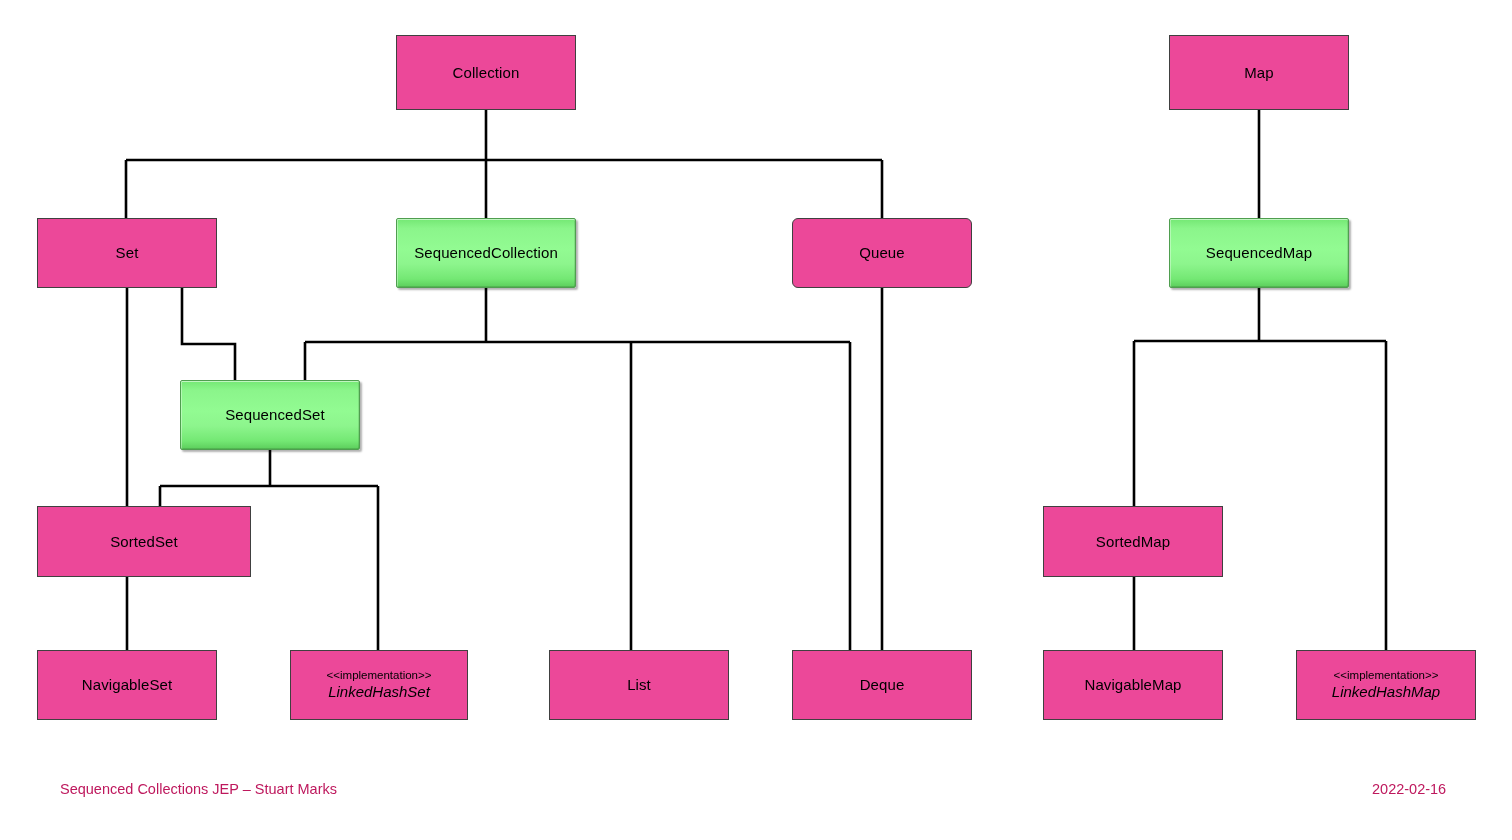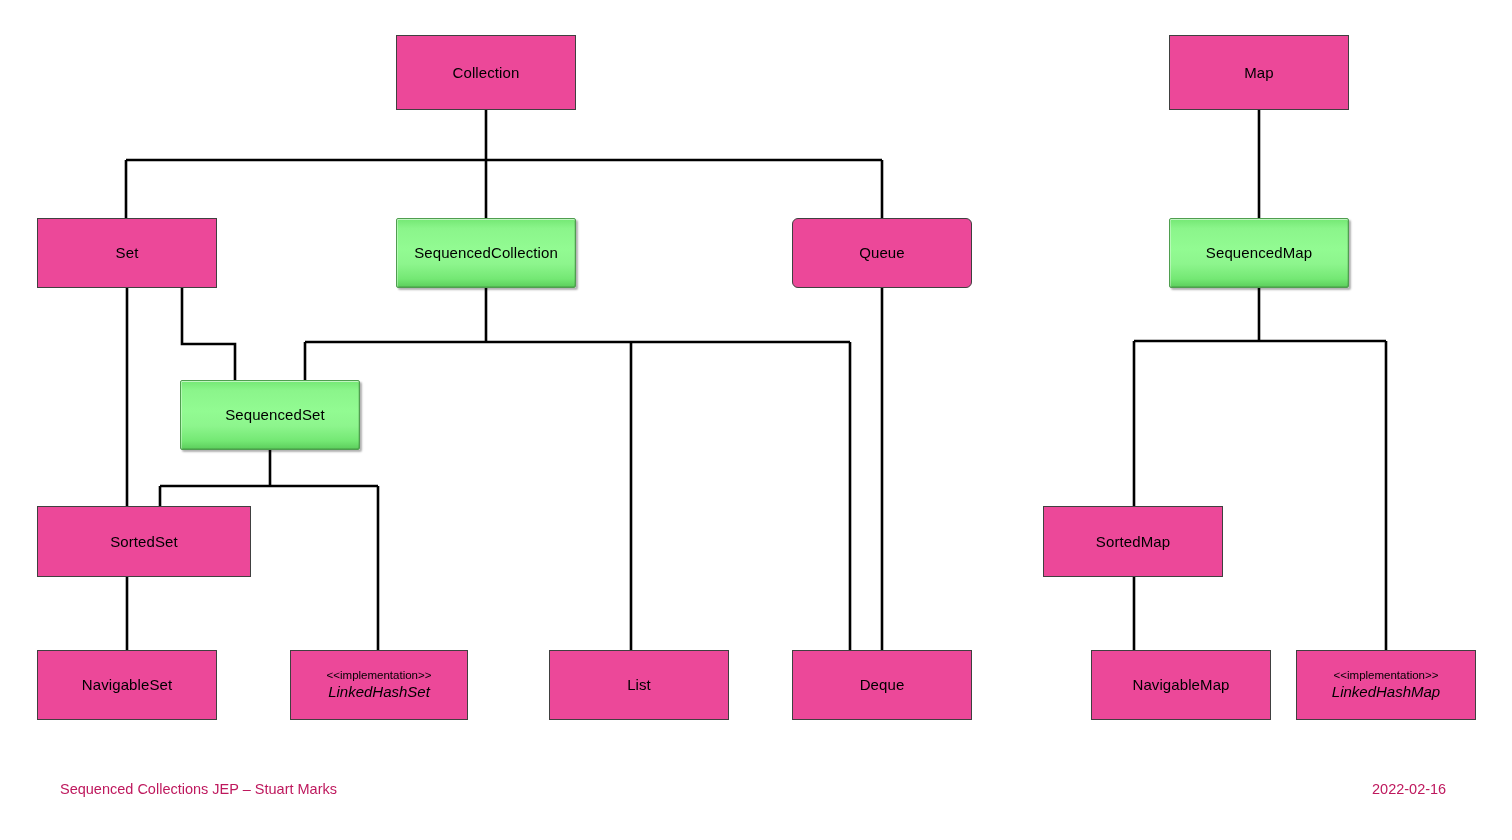--- a/index.html
+++ b/index.html
@@ -139,21 +139,21 @@
       <div class="node plain" style="left: 290px; top: 650px; width: 178px; height: 70px;">
         <div class="node-stereotype">&lt;&lt;implementation&gt;&gt;</div>
         <div class="node-impl-name">LinkedHashSet</div>
       </div>
       <div class="node plain" style="left: 541px; top: 650px; width: 180px; height: 70px; margin-left: 8px;">
         <div class="node-label">List</div>
       </div>
       <div class="node plain" style="left: 792px; top: 650px; width: 180px; height: 70px;">
         <div class="node-label">Deque</div>
       </div>
-      <div class="node plain" style="left: 1043px; top: 650px; width: 180px; height: 70px; margin-left: 48px;">
+      <div class="node plain" style="left: 1043px; top: 650px; width: 180px; height: 70px;">
         <div class="node-label">NavigableMap</div>
       </div>
       <div class="node plain" style="left: 1296px; top: 650px; width: 180px; height: 70px;">
         <div class="node-stereotype">&lt;&lt;implementation&gt;&gt;</div>
         <div class="node-impl-name">LinkedHashMap</div>
       </div>
     </div>
 
   <div class="footer" id="footer-credit">Sequenced Collections JEP – Stuart Marks</div>
 

